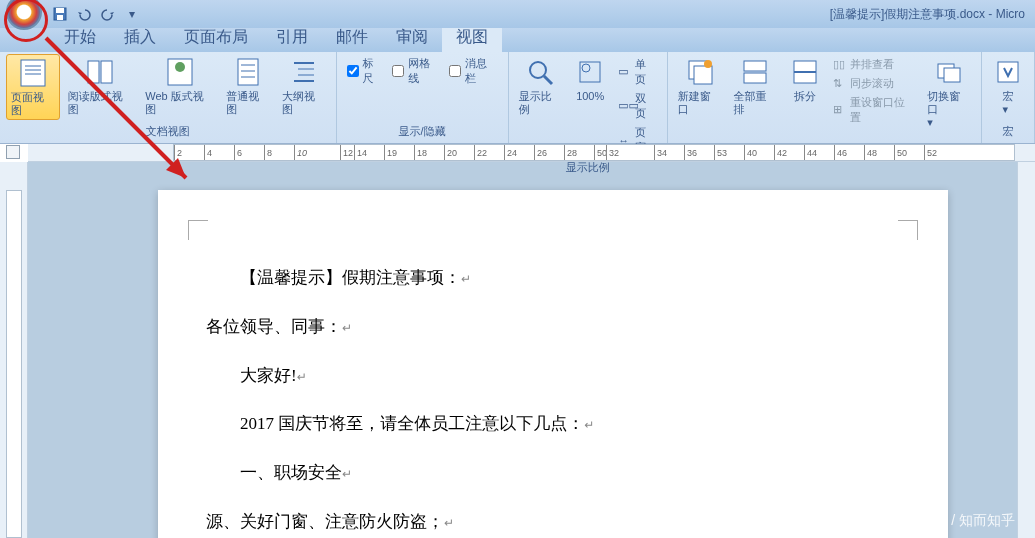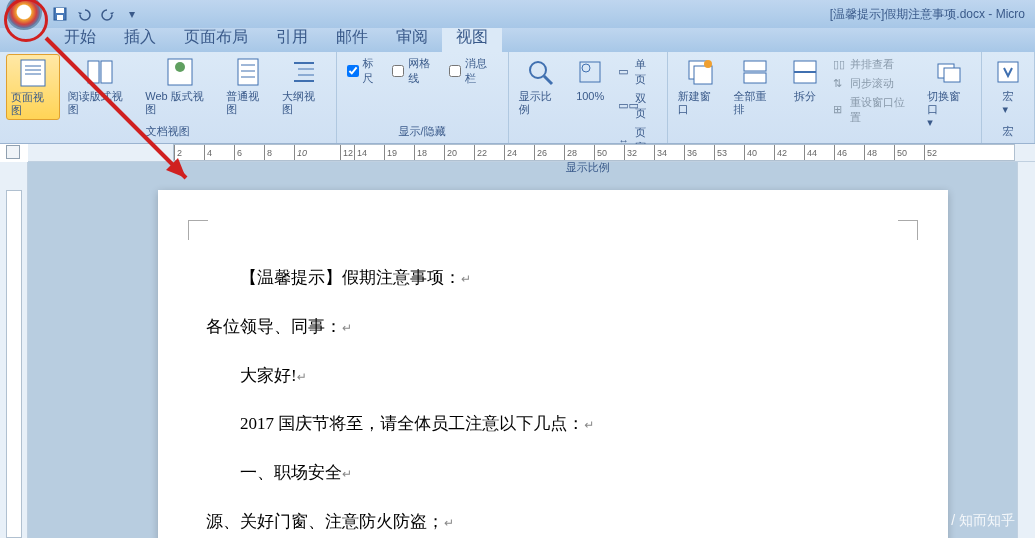--- a/index.html
+++ b/index.html
@@ -303,21 +303,21 @@
       <div class="ruler-tick" style="left: 150px; margin-left: 16px;">12</div>
       <div class="ruler-tick" style="left: 180px;">14</div>
       <div class="ruler-tick" style="left: 210px;">19</div>
       <div class="ruler-tick" style="left: 240px;">18</div>
       <div class="ruler-tick" style="left: 270px;">20</div>
       <div class="ruler-tick" style="left: 300px;">22</div>
       <div class="ruler-tick" style="left: 330px;">24</div>
       <div class="ruler-tick" style="left: 360px;">26</div>
       <div class="ruler-tick" style="left: 390px;">28</div>
       <div class="ruler-tick" style="left: 420px;">50</div>
-      <div class="ruler-tick" style="left: 450px;">32</div>
+      <div class="ruler-tick" style="left: 432px;">32</div>
       <div class="ruler-tick" style="left: 480px;">34</div>
       <div class="ruler-tick" style="left: 510px;">36</div>
       <div class="ruler-tick" style="left: 540px;">53</div>
       <div class="ruler-tick" style="left: 570px;">40</div>
       <div class="ruler-tick" style="left: 600px; text-align: right;">42</div>
       <div class="ruler-tick" style="left: 630px;">44</div>
       <div class="ruler-tick" style="left: 660px;">46</div>
       <div class="ruler-tick" style="left: 690px;">48</div>
       <div class="ruler-tick" style="left: 720px;">50</div>
       <div class="ruler-tick" style="left: 750px;">52</div>

